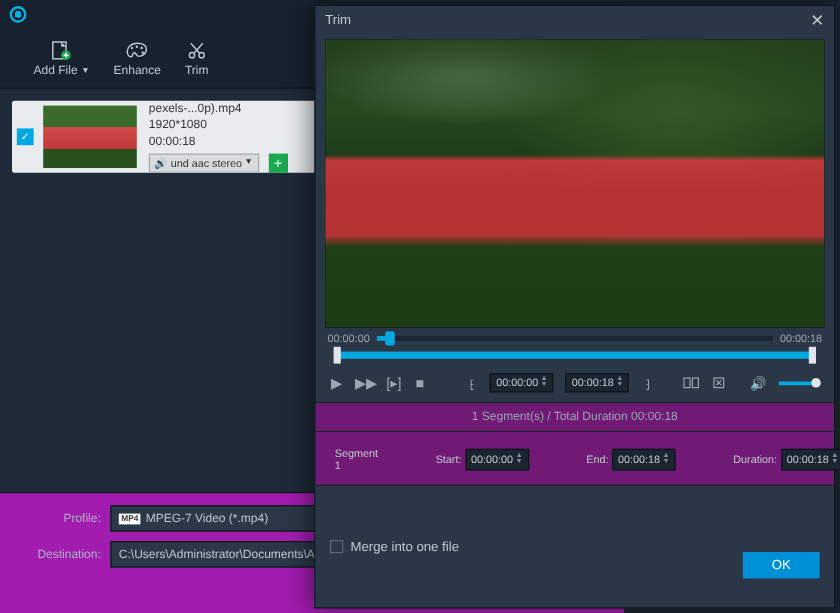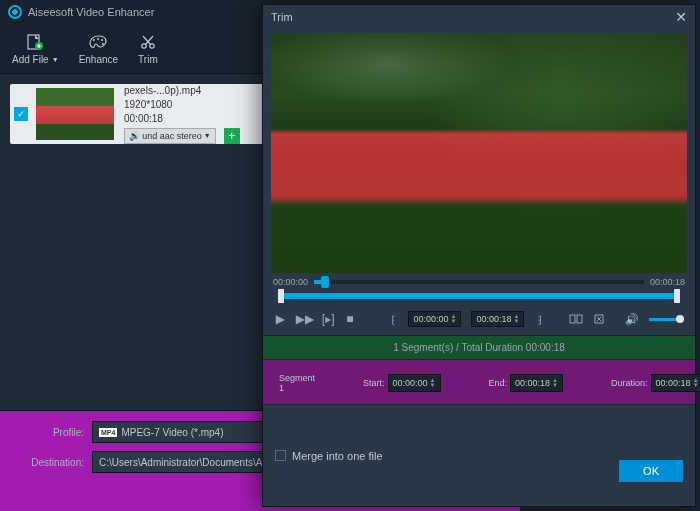--- a/index.html
+++ b/index.html
@@ -4,21 +4,21 @@
 <style>
 * { margin: 0; padding: 0; box-sizing: border-box; font-family: "Segoe UI", Arial, sans-serif; }
 body { background: #1a2530; width: 700px; height: 511px; position: relative; overflow: hidden; font-size: 11px; color: #c0c8d0; }
 
 
 .main-window { position: absolute; left: 0; top: 0; width: 520px; height: 511px; background: #1e2a38; }
 .main-titlebar { height: 24px; background: #18222e; display: flex; align-items: center; padding: 0 8px; }
 .main-title { font-size: 11px; color: #aab4c0; }
 .logo { width: 14px; height: 14px; background: radial-gradient(circle, #00b4e6 40%, transparent 40%); border: 2px solid #00b4e6; border-radius: 50%; margin-right: 6px; display: inline-block; }
 
-.toolbar { height: 50px; background: #18222e; display: flex; align-items: center; padding: 0 12px; gap: 20px; border-bottom: 1px solid #0d141c; }
+.toolbar { height: 50px; background: #18222e; display: flex; align-items: center; padding: 0 28px; gap: 20px; border-bottom: 1px solid #0d141c; }
 .toolbar-item { display: flex; flex-direction: column; align-items: center; gap: 2px; cursor: pointer; color: #c0c8d0; font-size: 10px; }
 .toolbar-icon { font-size: 16px; height: 20px; display: flex; align-items: center; }
 
 .file-list { padding: 10px; background: #1e2a38; height: 260px; }
 .file-item { display: flex; background: #e8ecef; height: 60px; border-radius: 2px; align-items: center; position: relative; }
 .file-check { width: 14px; height: 14px; margin: 0 4px; background: #00a8e0; display: flex; align-items: center; justify-content: center; color: #fff; font-size: 9px; }
 .file-thumb { width: 78px; height: 52px; margin: 4px; background: linear-gradient(to bottom, #3a6b2a 0%, #3a6b2a 35%, #d14a4a 35%, #c23838 70%, #2a5020 70%, #2a5020 100%); position: relative; }
 .file-info { flex: 1; padding: 4px 6px; color: #333; font-size: 10px; line-height: 1.4; }
 .file-audio { display: flex; align-items: center; gap: 4px; margin-top: 2px; }
 .audio-select { background: #d8dcdf; border: 1px solid #aaa; padding: 1px 4px; font-size: 9px; color: #333; display: flex; align-items: center; gap: 2px; }
@@ -60,21 +60,21 @@
 
 .controls { display: flex; align-items: center; padding: 8px 12px; gap: 10px; color: #9aa6b2; font-size: 12px; }
 .ctrl-btn { cursor: pointer; width: 16px; text-align: center; }
 .time-box { background: #1a2530; border: 1px solid #0d141c; padding: 2px 4px; font-size: 9px; color: #c0c8d0; display: flex; align-items: center; }
 .spinner { display: flex; flex-direction: column; margin-left: 2px; font-size: 6px; line-height: 5px; color: #8090a0; }
 .ctrl-spacer { flex: 1; }
 .vol-track { width: 50px; height: 3px; background: #4a5868; position: relative; }
 .vol-fill { position: absolute; left: 0; top: 0; height: 100%; width: 80%; background: #00a8e0; }
 .vol-thumb { position: absolute; left: 80%; top: -3px; width: 8px; height: 8px; background: #e0e6ec; border-radius: 50%; }
 
-.seg-header { text-align: center; font-size: 10px; color: #9aa6b2; padding: 6px 0; background: #14532d; border-top: 1px solid #1a2530; border-bottom: 1px solid #1a2530; }
+.seg-header { text-align: center; font-size: 10px; color: #9aa6b2; padding: 6px 0; background: #701a75; border-top: 1px solid #1a2530; border-bottom: 1px solid #1a2530; }
 .seg-row { display: flex; align-items: center; padding: 6px 8px; gap: 8px; background: #701a75; font-size: 9px; }
 .seg-thumb { width: 54px; height: 34px; background: linear-gradient(to bottom, #3a6b2a 0%, #3a6b2a 35%, #d14a4a 35%, #c23838 70%, #2a5020 70%, #2a5020 100%); }
 .seg-label { color: #c0c8d0; }
 .seg-field { display: flex; align-items: center; gap: 3px; margin-left: 40px; }
 .seg-input { background: #1a2530; border: 1px solid #0d141c; padding: 3px 4px; color: #c0c8d0; font-size: 9px; display: flex; align-items: center; }
 
 .trim-footer { position: absolute; bottom: 0; left: 0; right: 0; padding: 24px 12px; display: flex; align-items: center; border-top: 1px solid #1a2530; background: #2a3746; }
 .merge-check { width: 11px; height: 11px; border: 1px solid #5a6878; margin-right: 6px; }
 .footer-spacer { flex: 1; }
 .btn { padding: 5px 24px; font-size: 11px; cursor: pointer; margin-left: 8px; }
@@ -82,21 +82,20 @@
 .btn-secondary { background: #3a4858; color: #c0c8d0; }
 
 svg { display: block; }
 </style>
 </head>
 <body>
 
 <div class="main-window">
   <div class="main-titlebar">
     <span class="logo"></span>
-    <span class="main-title">Aiseesoft Video Enhancer</span>
   </div>
 
   <div class="toolbar">
     <div class="toolbar-item">
       <span class="toolbar-icon">
         <svg width="18" height="18" viewBox="0 0 18 18">
             <rect x="2" y="2" width="11" height="14" fill="none" stroke="#c0c8d0" stroke-width="1.2"></rect>
             <path d="M9 2 L13 6 L9 6 Z" fill="#c0c8d0"></path>
             <circle cx="13" cy="13" r="4" fill="#1aa850"></circle>
             <path d="M13 11v4M11 13h4" stroke="#fff" stroke-width="1.2"></path>

